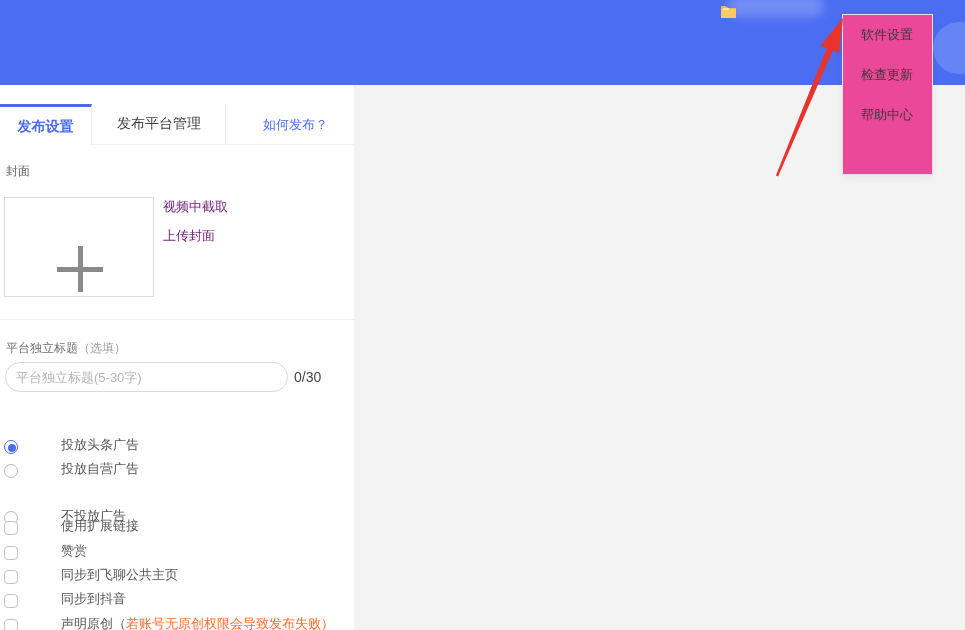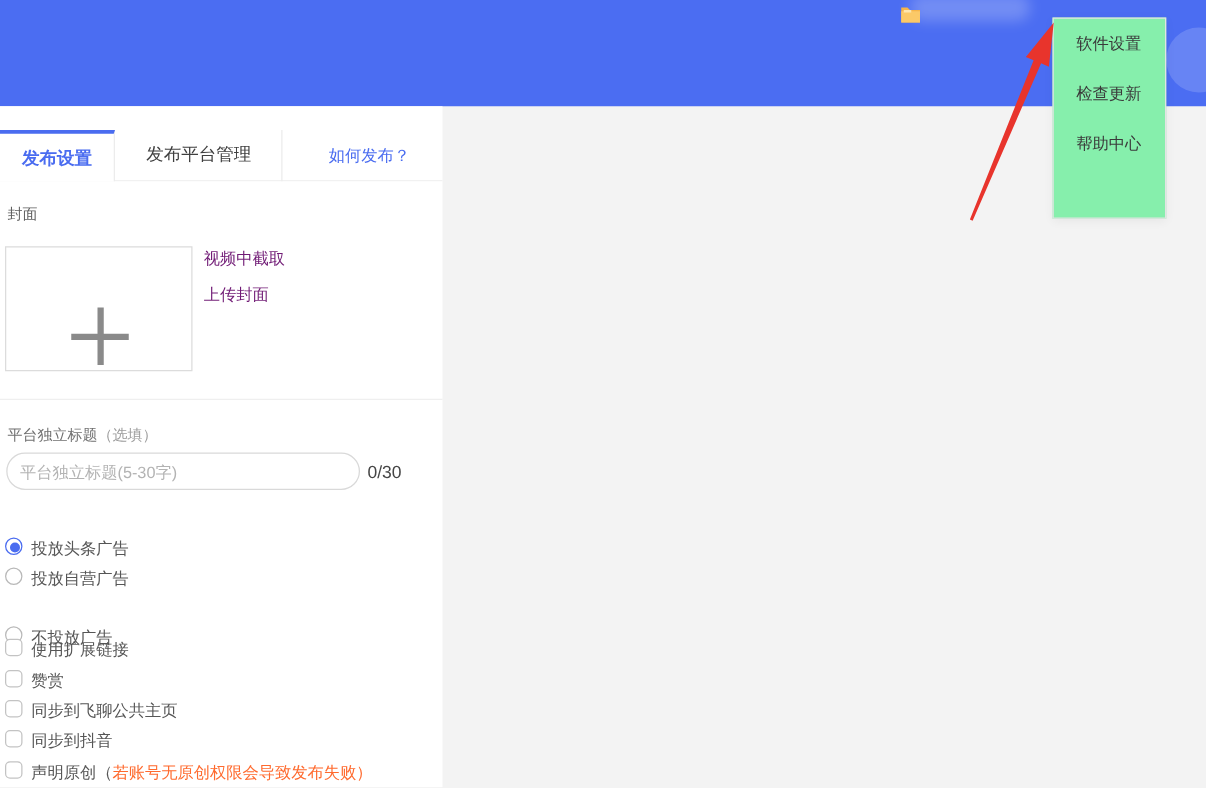--- a/index.html
+++ b/index.html
@@ -16,21 +16,21 @@
   .header { position:absolute; left:0; top:0; width:965px; height:85px; background:#4b6df2; }
   .blur-smear { position:absolute; left:728px; top:-5px; width:96px; height:22px;
     background:rgba(255,255,255,0.22); border-radius:10px; filter:blur(5px); }
   .deco-circle { position:absolute; left:933px; top:22px; width:52px; height:52px;
     border-radius:50%; background:rgba(255,255,255,0.16); }
   .folder-ico { position:absolute; left:720px; top:3px; }
   .win-controls { position:absolute; right:0; top:0; height:24px; }
 
   
   .dropdown { position:absolute; left:842px; top:14px; width:91px; height:161px;
-    background:#86efac; border:1px solid #e3e3e3; box-shadow:0 2px 8px rgba(0,0,0,0.06); z-index:30; }
+    background:#ec4899; border:1px solid #e3e3e3; box-shadow:0 2px 8px rgba(0,0,0,0.06); z-index:30; }
   .dropdown .item { height:40px; line-height:40px; padding-left:18px; font-size:13px; color:#3a3a3a; cursor:pointer; }
 
   
   .arrow-overlay { position:absolute; inset:0; width:965px; height:630px; pointer-events:none; z-index:40; }
 
   
   .panel { position:absolute; left:0; top:85px; width:354px; height:545px; background:#ffffff; }
 
   .tabbar { position:absolute; left:0; top:19px; width:354px; height:41px; border-bottom:1px solid #f1f1f1; }
   .tab { position:absolute; top:0; height:41px; line-height:38px; text-align:center; font-size:14px; cursor:pointer; }
@@ -56,21 +56,21 @@
   .title-label .optional { color:#9c9c9c; }
 
   .title-input { position:absolute; left:5px; top:277px; width:283px; height:30px;
     border:1px solid #d9d9d9; border-radius:15px; padding:10px 10px; font-size:13px; color:#333;
     font-family:"Liberation Sans","DejaVu Sans",sans-serif; outline:none; background:#fff; }
   .title-input::placeholder { color:#b3b3b3; }
   .char-counter { position:absolute; left:294px; top:284px; font-size:14px; color:#454545; }
 
   .warning-text { position:absolute; left:6px; top:313px; font-size:13px; color:#ff6a2e; }
 
-  .opt-row { position:absolute; left:4px; height:24px; display:flex; align-items:flex-start; cursor:pointer; }
+  .opt-row { position:absolute; left:4px; height:24px; display:flex; align-items:flex-end; cursor:pointer;gap:36px; }
   .opt-row .lbl { font-size:13px; color:#565656; margin-left:7px; }
   .radio { width:14px; height:14px; border-radius:50%; border:1px solid #b8b8b8; background:#fff; position:relative; flex:none; }
   .radio.sel { border-color:#4a6cf0; }
   .radio.sel::after { content:""; position:absolute; left:3px; top:3px; width:8px; height:8px; border-radius:50%; background:#4a6cf0; }
   .checkbox { width:14px; height:14px; border-radius:4px; border:1px solid #c3c3c3; background:#fff; flex:none; }
   .r0 { top:345px; } .r1 { top:369px; } .r2 { top:393px;margin-top:23px; }
   .c0 { top:426px; } .c1 { top:451px; } .c2 { top:475px; } .c3 { top:499px; } .c4 { top:524px; }
   .orange { color:#ff6a2e; }
 </style>
 </head>

